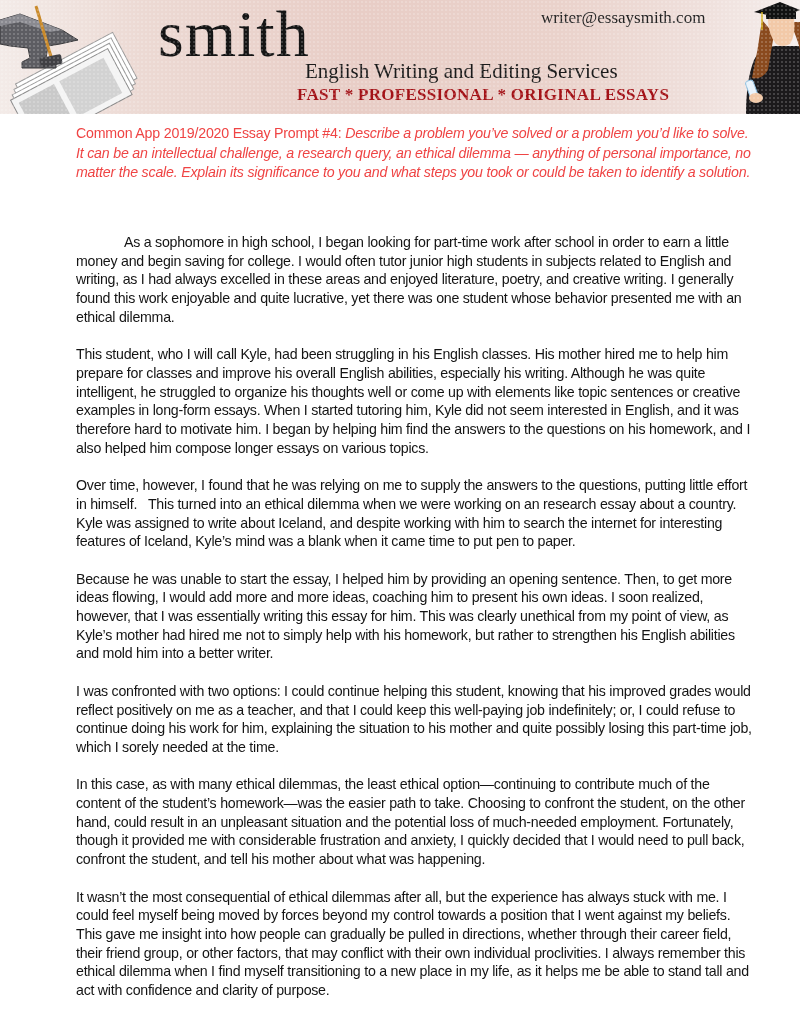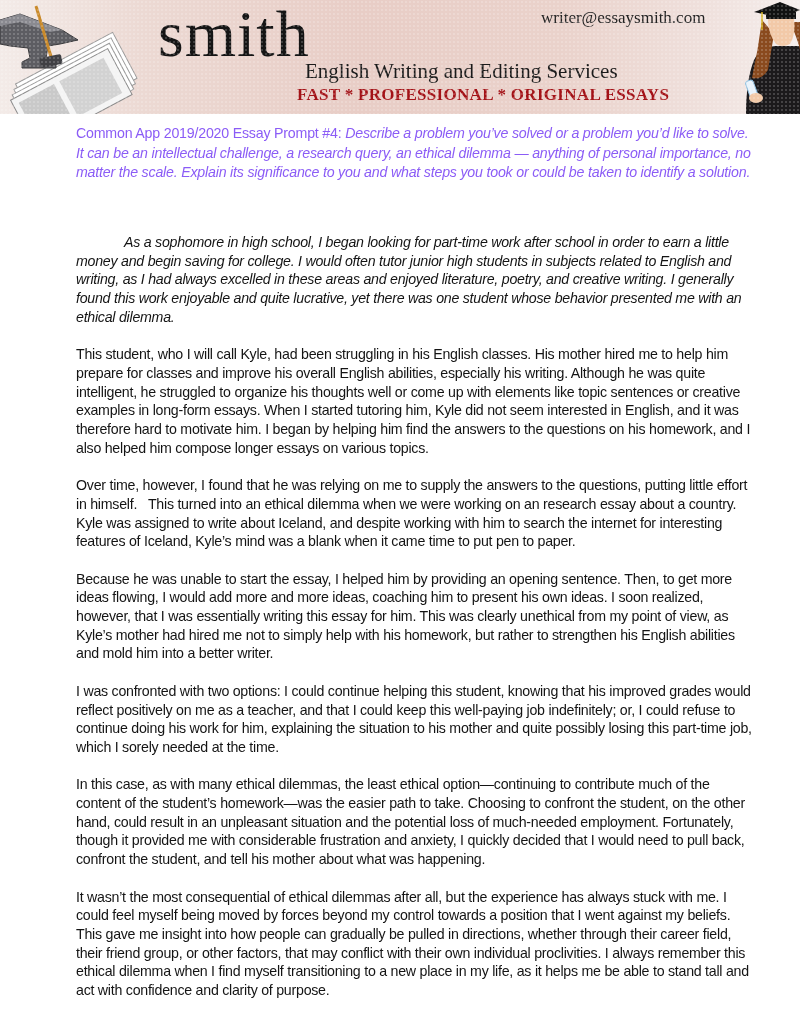--- a/index.html
+++ b/index.html
@@ -83,39 +83,39 @@
       height: 114px;
     }
     .prompt {
       position: absolute;
       left: 76px;
       top: 124px;
       width: 680px;
       font-family: "Liberation Sans", "DejaVu Sans", sans-serif;
       font-size: 14.2px;
       line-height: 19.5px;
-      color: #8b5cf6;
+      color: #ef4444;
       letter-spacing: -0.2px;
     }
     .prompt .prompt-desc { font-style: italic; }
     .essay {
       position: absolute;
       left: 76px;
       top: 233px;
       width: 682px;
       font-family: "Liberation Sans", "DejaVu Sans", sans-serif;
       font-size: 14.2px;
       line-height: 18.7px;
       color: #141414;
       letter-spacing: -0.25px;
     }
     .essay p {
       margin: 0 0 18.7px 0;
     }
-    .essay p.first { text-indent: 48px; font-style: italic; }
+    .essay p.first { text-indent: 48px; }
   </style>
 </head>
 <body>
 
 <div class="banner">
   <svg class="logo-art" viewBox="0 0 150 114">
 
     <g transform="rotate(-28 70 80)">
       <rect x="20" y="58" width="110" height="52" fill="#ffffff" stroke="#9a9a9a" stroke-width="1"></rect>
       <rect x="16" y="62" width="110" height="52" fill="#ffffff" stroke="#9a9a9a" stroke-width="1"></rect>

